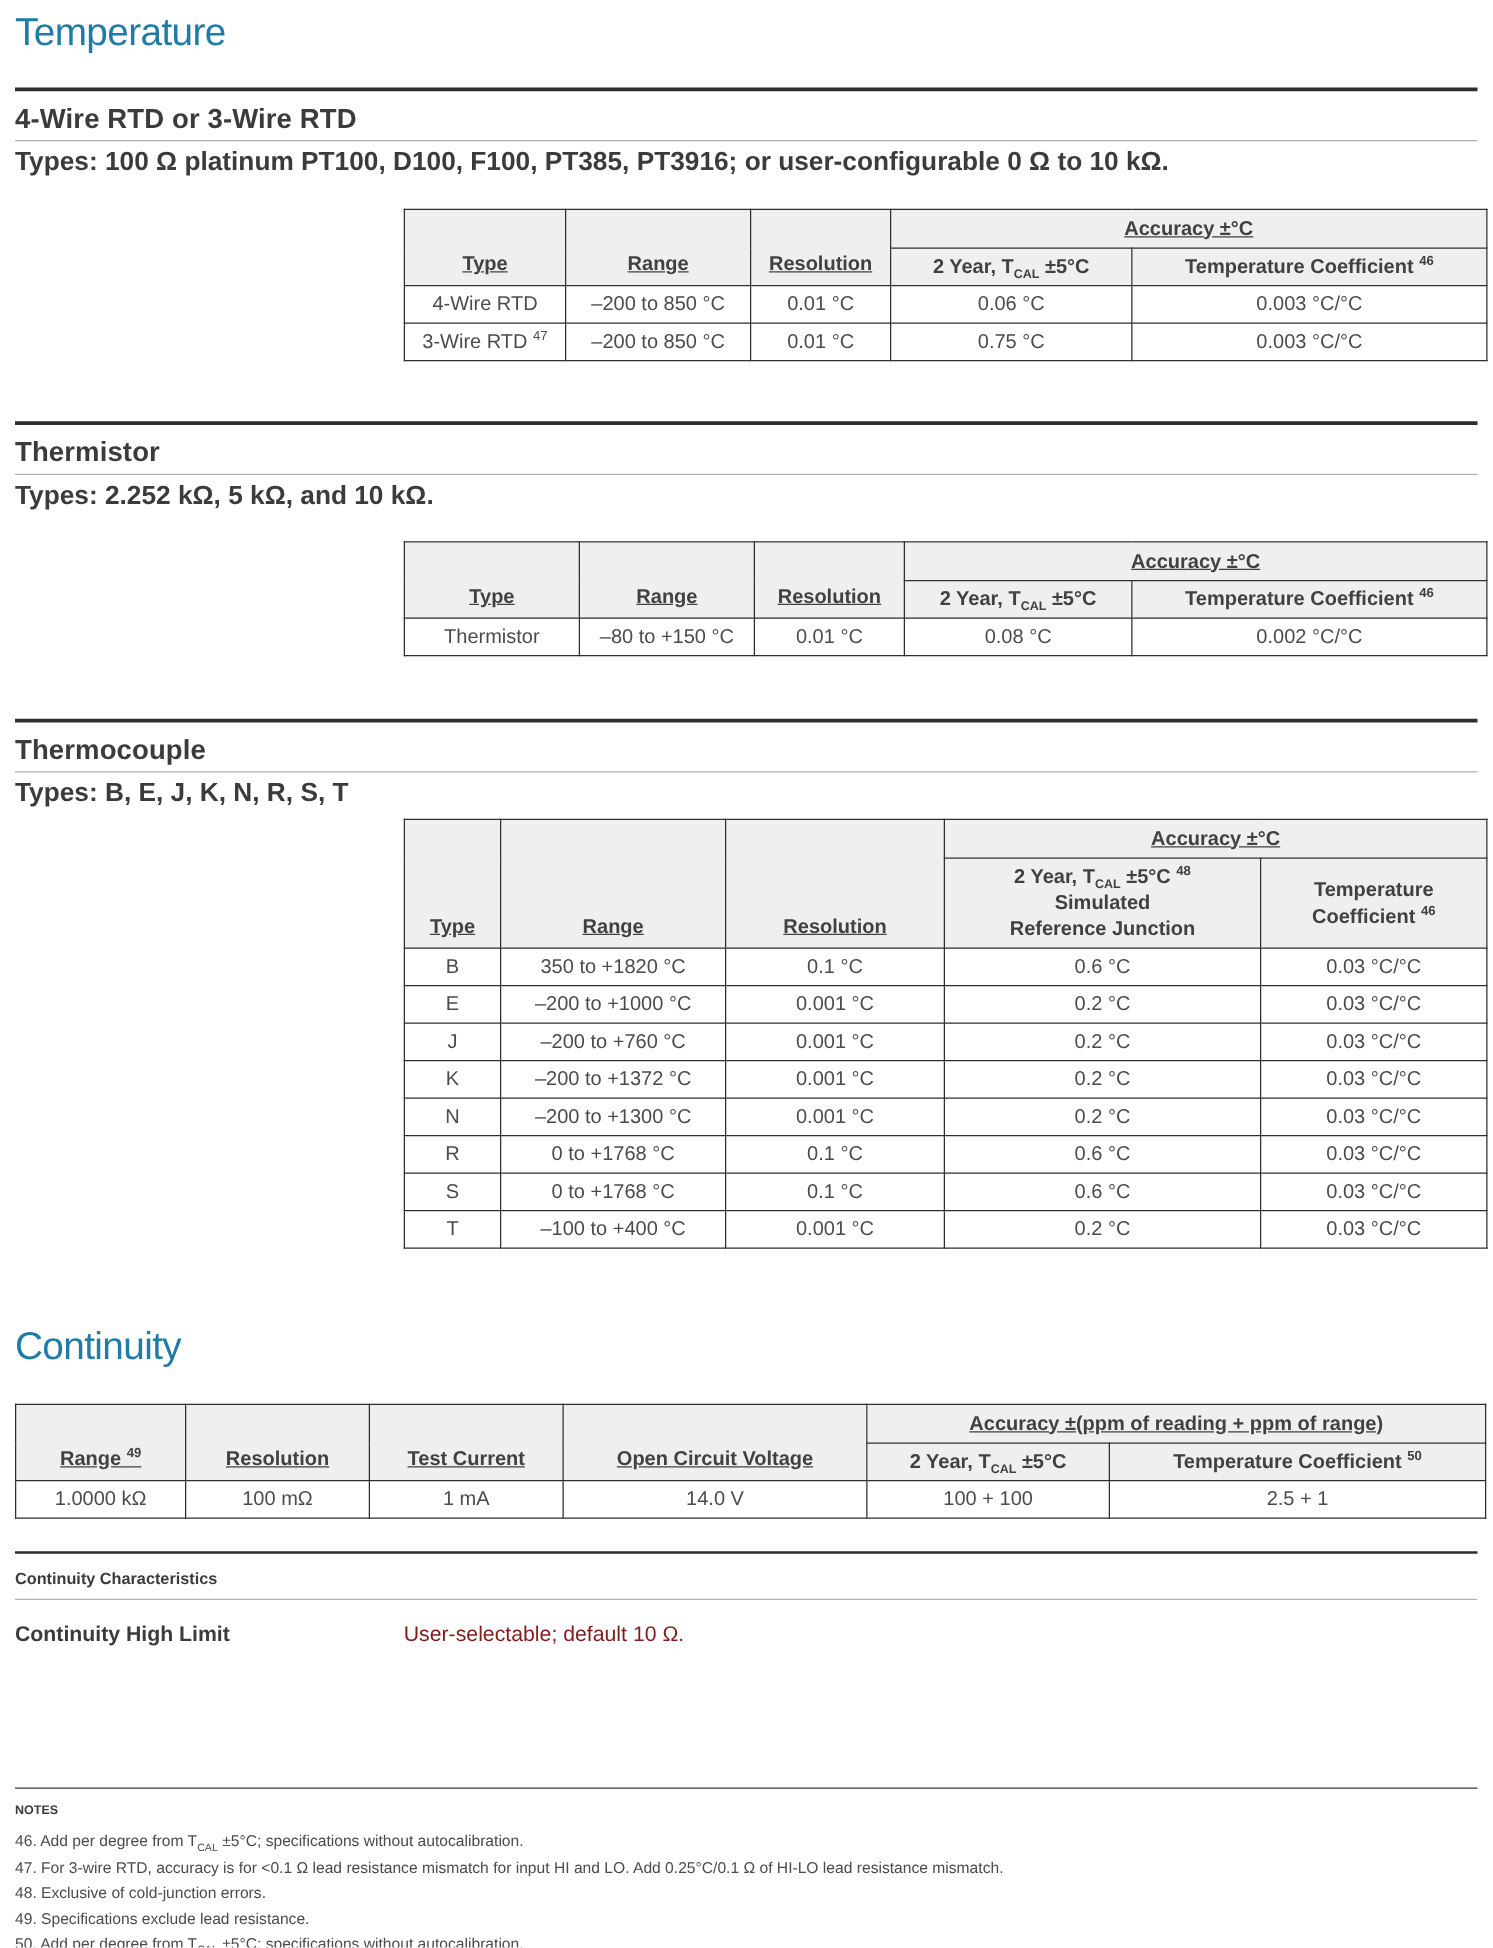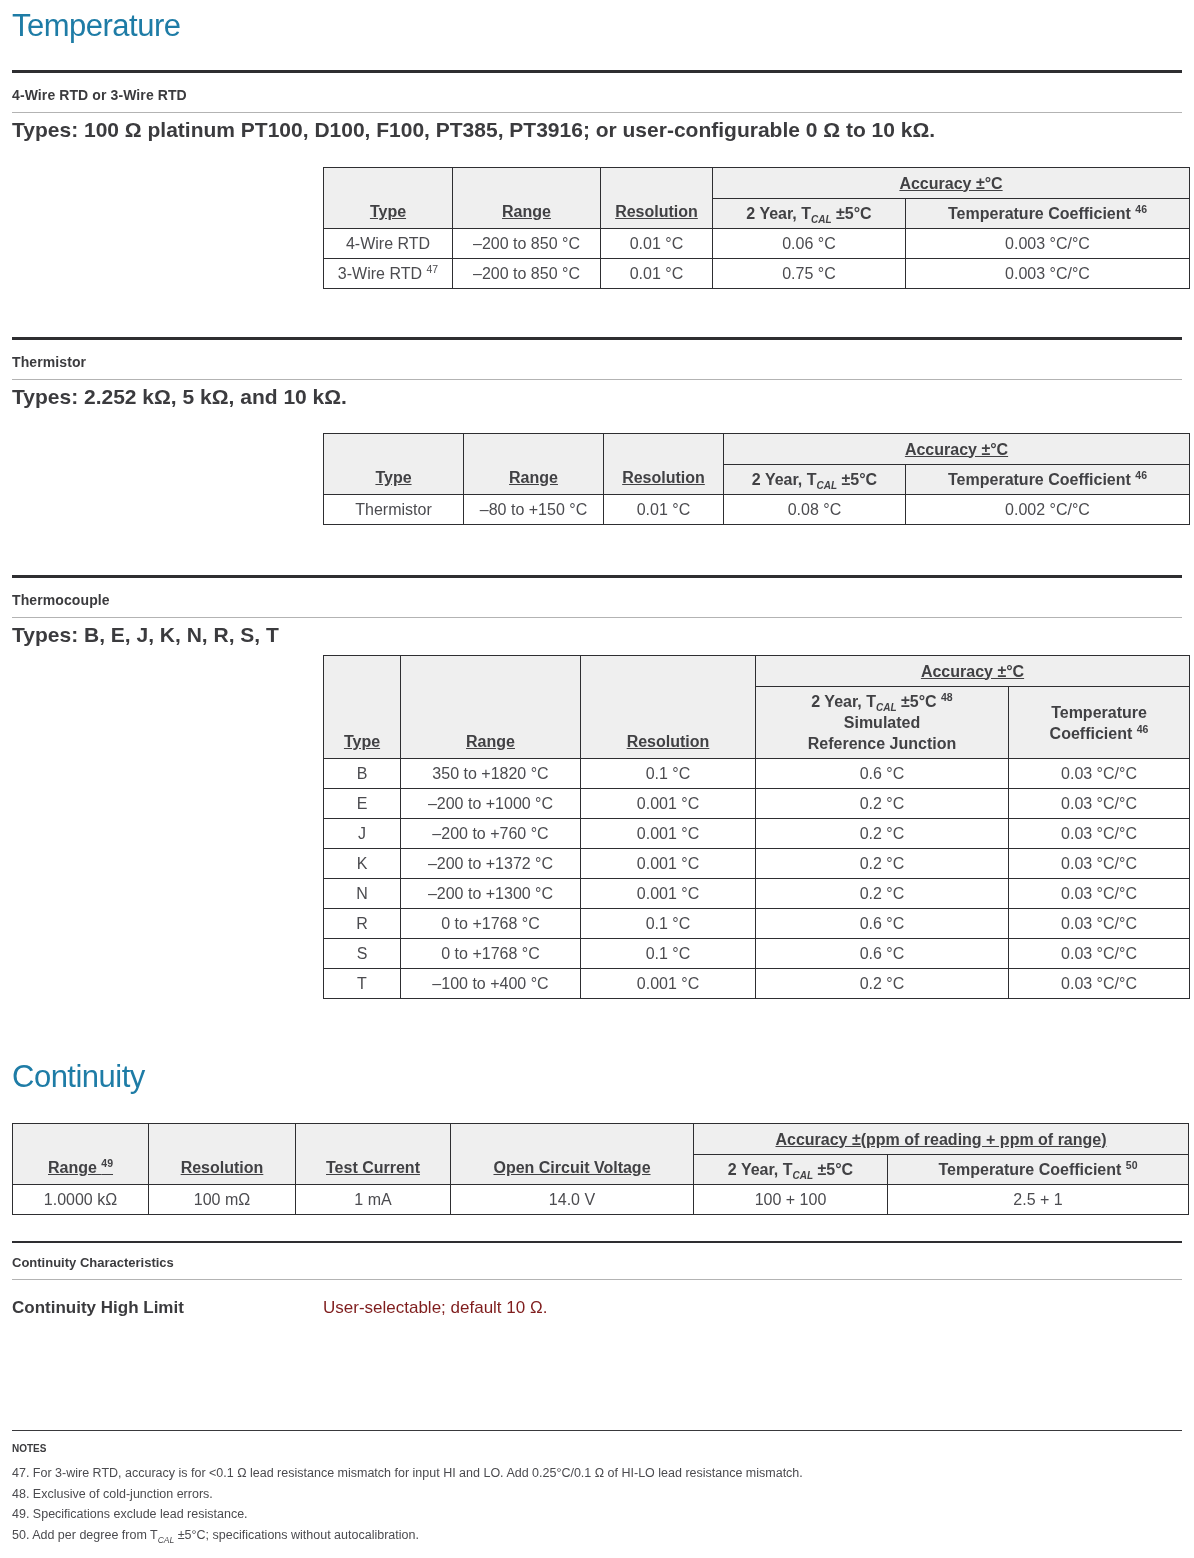--- a/index.html
+++ b/index.html
@@ -10,42 +10,42 @@
     -webkit-font-smoothing:antialiased;
   }
   .page { padding:6px 12px 0 12px; position:relative; }
 
   h1.big-title {
     color:#1e7ca6; font-size:31px; font-weight:400; letter-spacing:-0.5px;
     margin:2px 0 0 0; line-height:36px;
   }
   .rule-thick { border:0; border-top:3px solid #2e2e31; margin:26px 0 0 0; }
   h2.section-heading {
-    font-size:14px; font-weight:700; color:#3b3b3e;
+    font-size:22px; font-weight:700; color:#3b3b3e;
     margin:10px 0 0 0; line-height:24px; letter-spacing:0.1px;
   }
   .rule-thin { border:0; border-top:1px solid #b3b3b3; margin:5px 0 0 0; }
   p.types-line { font-size:21px; font-weight:700; color:#3b3b3e; margin:7px 0 0 0; line-height:20px; }
 
   table.spec {
     border-collapse:collapse; table-layout:fixed;
     font-size:16px; color:#4b4b4f;
   }
   table.spec th, table.spec td {
     border:1px solid #2e2e31; text-align:center; overflow:hidden;
   }
   table.spec th {
     background:#efefef; font-weight:700; color:#414144;
     padding:4px 5px; line-height:21px;
   }
   table.spec td { background:#ffffff; padding:4px 5px; line-height:21px; height:21px; }
   table.spec th.vbot { vertical-align:bottom; padding-bottom:6px; }
   table.spec tr.group-row th { height:22px;text-decoration:underline; }
   sup { font-size:10.5px; line-height:0; }
-  sub { font-size:10px; line-height:0;font-style:italic; }
+  sub { font-size:10px; line-height:0; }
 
   .indent-table { margin-left:311px; width:866px; }
   .full-table { margin-left:0; width:1176px; }
 
   .gap-before-table { margin-top:27px; }
 
   h3.char-heading { font-size:13px; font-weight:700; color:#3b3b3e; margin:9px 0 0 0; line-height:21px; }
   .rule-mid { border:0; border-top:2px solid #2e2e31; margin:26px 0 0 0; }
 
   .kv-row { display:flex; margin:17px 0 0 0; font-size:17px; line-height:21px; }
@@ -279,20 +279,21 @@
     <div class="kv-row">
       <span class="kv-label">Continuity High Limit</span>
       <span class="kv-value">User-selectable; default 10 Ω.</span>
     </div>
   </section>
 
   <section>
     <hr class="notes-rule">
     <h4 class="notes-heading">NOTES</h4>
     <div class="notes-list">
+      <div class="note-item">46. Add per degree from T<sub>CAL</sub> ±5°C; specifications without autocalibration.</div>
       <div class="note-item">47. For 3-wire RTD, accuracy is for &lt;0.1 Ω lead resistance mismatch for input HI and LO. Add 0.25°C/0.1 Ω of HI-LO lead resistance mismatch.</div>
       <div class="note-item">48. Exclusive of cold-junction errors.</div>
       <div class="note-item">49. Specifications exclude lead resistance.</div>
       <div class="note-item">50. Add per degree from T<sub>CAL</sub> ±5°C; specifications without autocalibration.</div>
     </div>
   </section>
 
 </div>
 
 </body></html>

